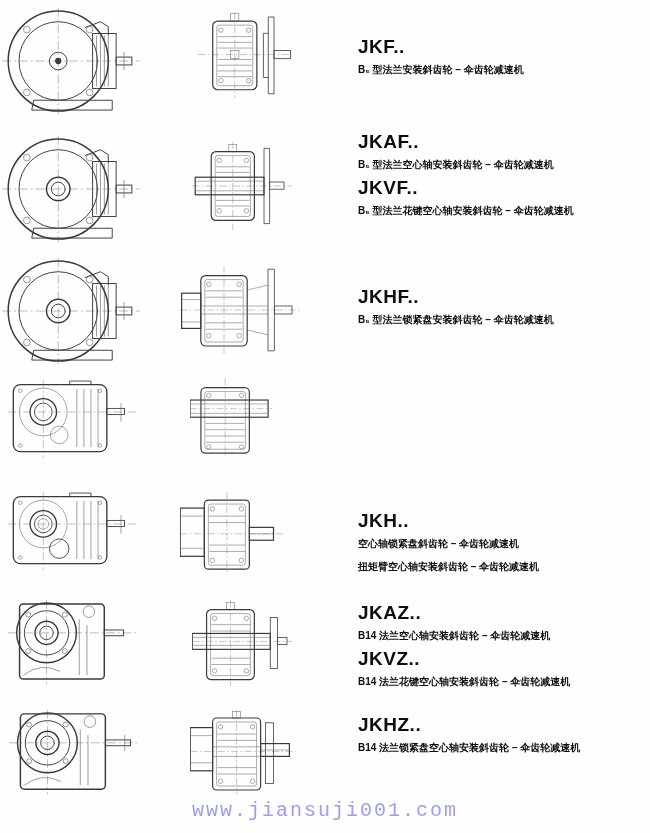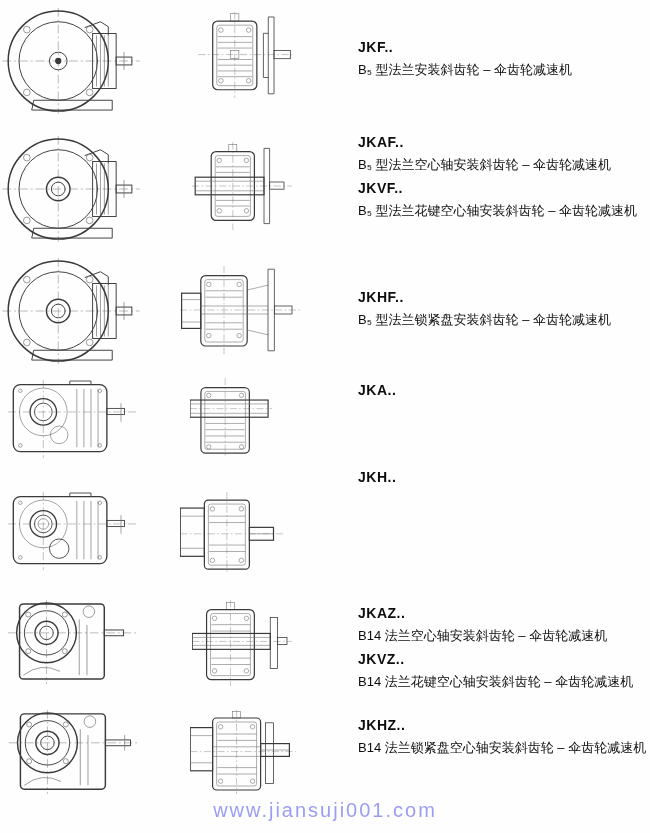--- a/index.html
+++ b/index.html
@@ -9,25 +9,25 @@
   }
   .page{position:absolute;inset:0;background:#fefefe;}
   .drawing{position:absolute;}
   
   .ol{fill:none;stroke:#3a3a3a;stroke-width:1.5;}
   .ol2{fill:none;stroke:#3f3f3f;stroke-width:1;}
   .thin{fill:none;stroke:#6d6d6d;stroke-width:0.7;}
   .cl{fill:none;stroke:#8a8a8a;stroke-width:0.6;stroke-dasharray:9 3 2 3;}
   .fil{fill:#3a3a3a;stroke:none;}
   .textblock{position:absolute;left:358px;}
-  .code{height:23px;font-size:14px;font-weight:bold;letter-spacing:0.5px;line-height:22px;}
-  .desc{height:23px;font-size:13px;font-weight:400;line-height:22px;white-space:nowrap;}
+  .code{height:23px;font-size:19px;font-weight:bold;letter-spacing:0.5px;line-height:22px;}
+  .desc{height:23px;font-size:10px;font-weight:700;line-height:22px;white-space:nowrap;}
   .footer{
     position:absolute;left:0;right:0;top:799px;text-align:center;
-    font-family:Liberation Sans, sans-serif;font-size:20px;letter-spacing:2px;
+    font-family:Liberation Mono, monospace;font-size:20px;letter-spacing:2px;
     color:#9c9df2;text-decoration:none;display:block;
   }
 </style>
 </head>
 <body>
 
 <div class="page">
 
   <svg class="drawing" style="left:2px;top:8px" width="138" height="106" viewBox="0 0 140 108">
     <line class="cl" x1="57" y1="0" x2="57" y2="108"></line>
@@ -204,21 +204,20 @@
     <circle class="thin" cx="24" cy="22" r="2.8"></circle>
       <circle class="thin" cx="66" cy="22" r="2.8"></circle>
     <circle class="thin" cx="24" cy="88" r="2.8"></circle>
       <circle class="thin" cx="66" cy="88" r="2.8"></circle>
     <line class="thin" x1="20" y1="58" x2="70" y2="58"></line>
       <line class="thin" x1="20" y1="66" x2="70" y2="66"></line>
     <line class="thin" x1="20" y1="74" x2="70" y2="74"></line>
       <line class="thin" x1="20" y1="82" x2="70" y2="82"></line>
   </svg>
   <div class="textblock" style="top:379px">
-    <div class="code">JKA..</div>
   </div>
 
   <svg class="drawing" style="left:8px;top:492px" width="128" height="78" viewBox="0 0 145 88">
     <line class="cl" x1="40" y1="0" x2="40" y2="88"></line>
       <line class="cl" x1="0" y1="36" x2="145" y2="36"></line>
     <rect class="ol" x="6" y="5" width="106" height="76" rx="8"></rect>
     <path class="ol2" d="M70 5 L70 1 L94 1 L94 5"></path>
     <circle class="thin" cx="40" cy="36" r="27"></circle>
     <circle class="ol" cx="40" cy="36" r="15"></circle>
       <circle class="ol2" cx="40" cy="36" r="10"></circle>
@@ -247,22 +246,24 @@
       <circle class="thin" cx="76" cy="21" r="2.8"></circle>
     <circle class="thin" cx="40" cy="85" r="2.8"></circle>
       <circle class="thin" cx="76" cy="85" r="2.8"></circle>
     <line class="thin" x1="36" y1="30" x2="81" y2="30"></line>
       <line class="thin" x1="36" y1="38" x2="81" y2="38"></line>
     <line class="thin" x1="36" y1="66" x2="81" y2="66"></line>
       <line class="thin" x1="36" y1="74" x2="81" y2="74"></line>
     <rect class="ol" x="86" y="44" width="30" height="16"></rect>
     <line class="thin" x1="86" y1="52" x2="116" y2="52"></line>
   </svg>
-  <div class="textblock" style="top:466px">
+  <div class="textblock" style="top:510px">
     <div class="code">JKH..</div>
+    <div class="desc">空心轴锁紧盘斜齿轮 – 伞齿轮减速机</div>
+    <div class="desc">扭矩臂空心轴安装斜齿轮 – 伞齿轮减速机</div>
   </div>
 
   <svg class="drawing" style="left:8px;top:600px" width="130" height="84" viewBox="0 0 135 87">
     <line class="cl" x1="40" y1="0" x2="40" y2="87"></line>
       <line class="cl" x1="0" y1="34" x2="135" y2="34"></line>
     <rect class="ol" x="12" y="4" width="88" height="78" rx="4"></rect>
     <circle class="ol" cx="40" cy="34" r="31"></circle>
       <circle class="ol2" cx="40" cy="34" r="23"></circle>
     <circle class="ol" cx="40" cy="34" r="12"></circle>
       <circle class="ol2" cx="40" cy="34" r="7"></circle>

